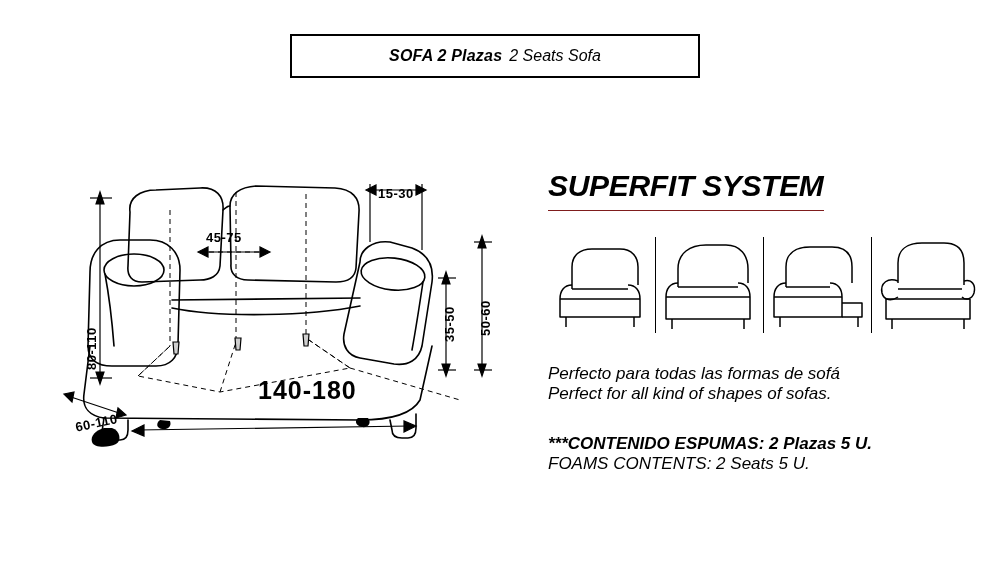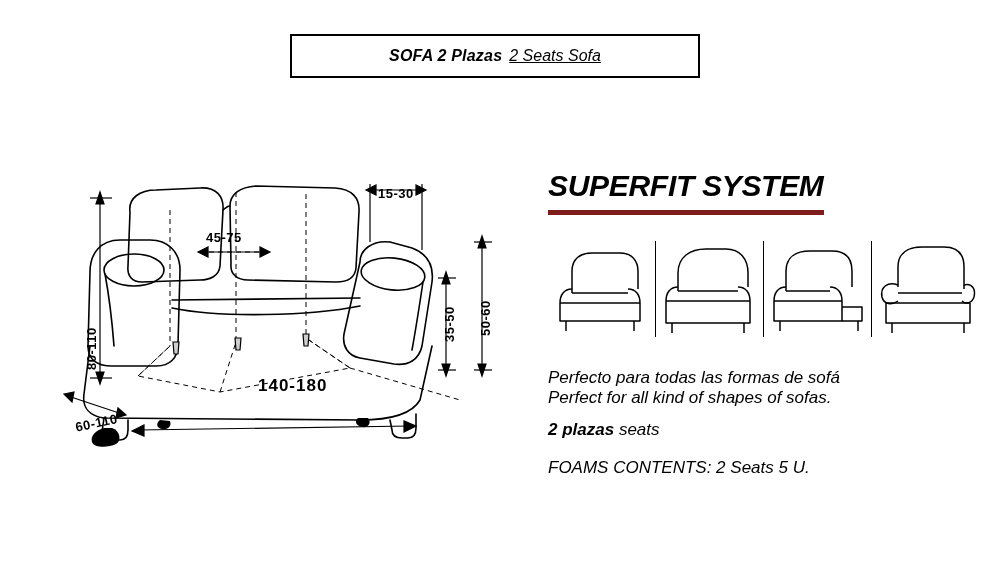--- a/index.html
+++ b/index.html
@@ -33,21 +33,20 @@
   #title-box .t-bold {
     font-weight: bold;
     font-style: italic;
     font-size: 16px;
     letter-spacing: .2px;
   }
   #title-box .t-light {
     font-style: italic;
     font-size: 16px;
     margin-left: 7px;
-    text-decoration: underline;
   }
 
   
   #sofa-drawing {
     position: absolute;
     left: 60px;
     top: 170px;
     width: 500px;
     height: 290px;
   }
@@ -62,39 +61,39 @@
   }
   .dim-label.vert {
     transform: rotate(-90deg);
     transform-origin: left top;
     white-space: nowrap;
   }
   #label-width {
     position: absolute;
     left: 258px;
     top: 376px;
-    font-size: 17px;
+    font-size: 25px;
     font-weight: bold;
     letter-spacing: 1px;
     font-family: "Liberation Sans", sans-serif;
   }
 
   
   #right-panel {
     position: absolute;
     left: 548px;
     top: 170px;
     width: 440px;
   }
   #superfit-title {
     font-size: 30px;
     font-weight: bold;
     font-style: italic;
     letter-spacing: -0.3px;
-    border-bottom: 5px solid #7f1d1d;
+    border-bottom: 1px solid #7f1d1d;
     display: inline-block;
     padding-bottom: 8px;
     line-height: 1.05;
   }
   #chair-icons {
     margin-top: 22px;
     display: flex;
     gap: 0px;
   }
   .chair-cell {
@@ -307,21 +306,18 @@
     </div>
   </div>
 
   <div class="txt-block">
     <div class="line-it">Perfecto para todas las formas de sofá</div>
     <div class="line-it">Perfect for all kind of shapes of sofas.</div>
   </div>
 
   <div class="spacer-sm"></div>
 
-  <div class="line-it">
-    <b>2 plazas</b>
-    <span>seats</span>
-  </div>
 
   <div class="spacer-md"></div>
 
+  <div class="line-bold-it">***CONTENIDO ESPUMAS:  2 Plazas 5 U.</div>
   <div class="line-it">FOAMS CONTENTS: 2 Seats 5 U.</div>
 </div>
 
 </body></html>

